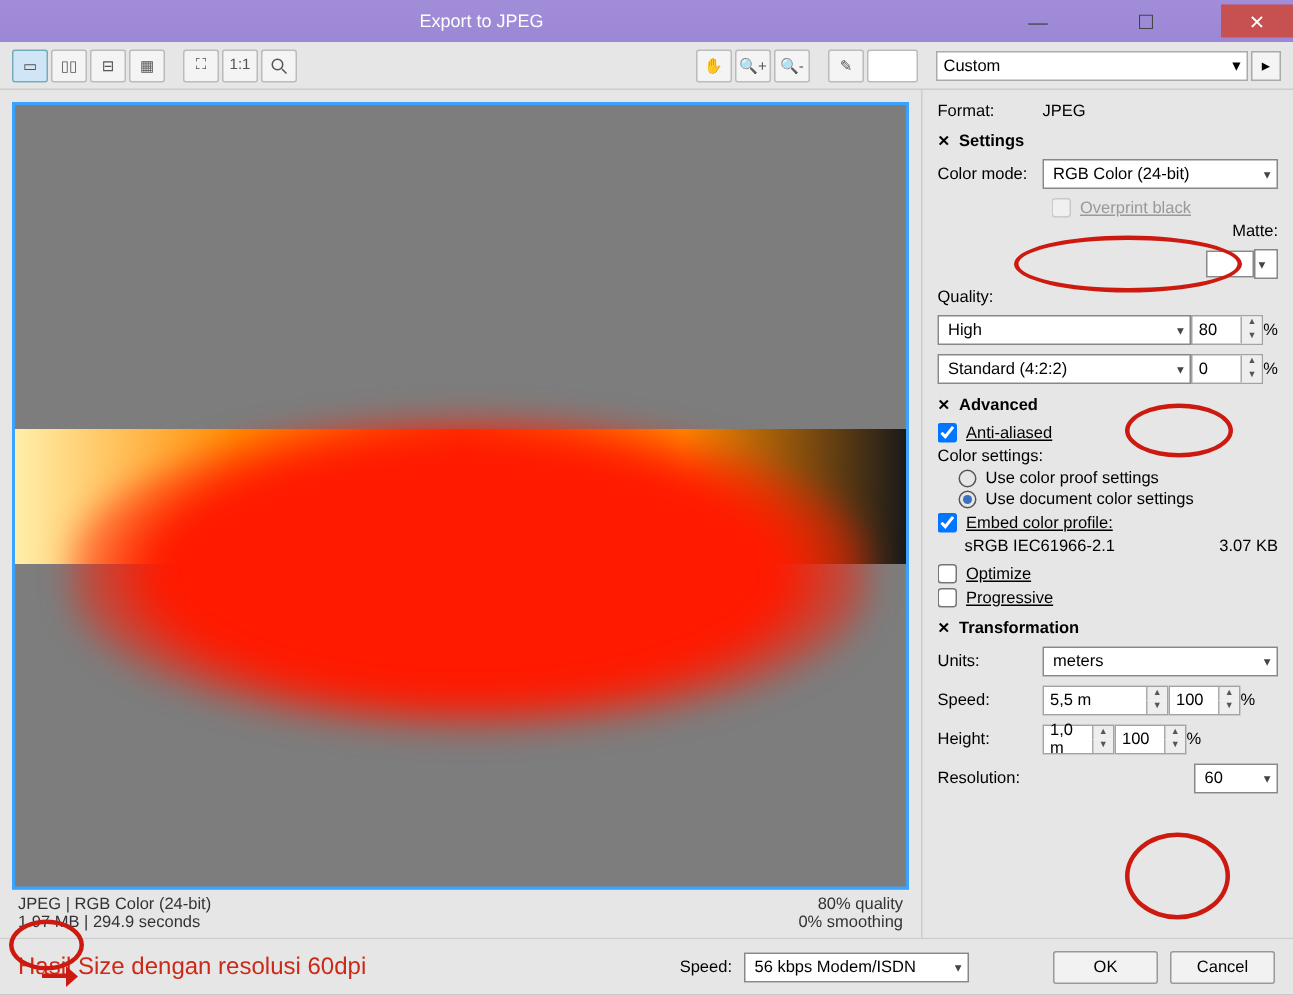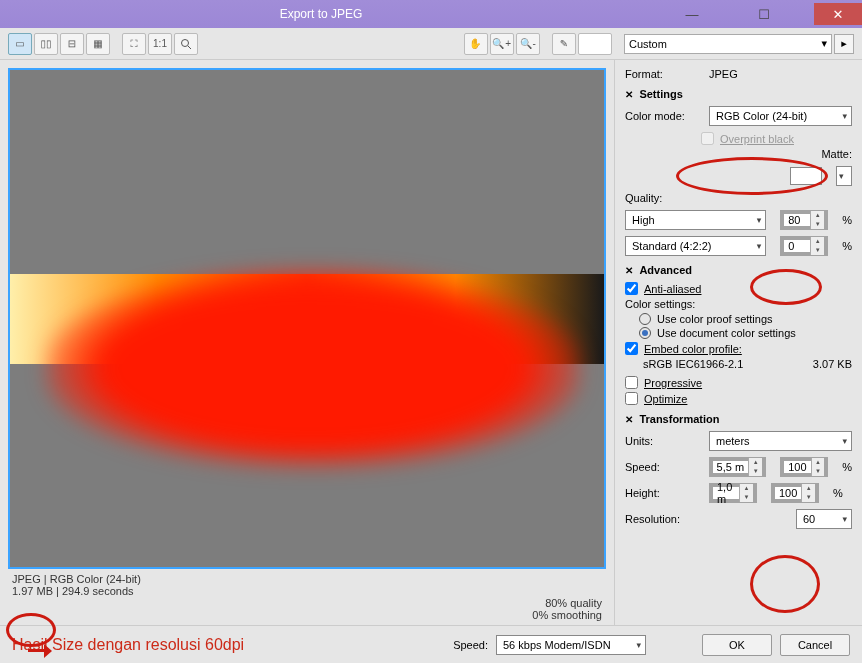--- a/index.html
+++ b/index.html
@@ -17,31 +17,31 @@
 .tool-sep { width: 8px; }
 .toolbar-right { margin-left: auto; display: flex; align-items: center; gap: 2px; }
 .preset-dd { width: 208px; height: 20px; border: 1px solid #aaa; background: #fff; padding: 0 4px; display: flex; align-items: center; justify-content: space-between; }
 .arrow-btn { width: 20px; height: 20px; border: 1px solid #aaa; background: #f4f4f4; display: flex; align-items: center; justify-content: center; }
 
 .main { display: flex; height: 565px; }
 .preview-col { flex: 1; display: flex; flex-direction: column; background: #e6e6e6; padding: 8px 8px 4px 8px; }
 .canvas { flex: 1; border: 2px solid #3aa3ff; background: #7d7d7d; position: relative; overflow: hidden; }
 .band-outer { position: absolute; top: 50%; left: 0; right: 0; height: 90px; transform: translateY(-50%); background: linear-gradient(to right, #ffefaa 0%, #ff8c00 25%, #ff3a00 50%, #ff8c00 75%, #1a1a1a 100%); }
 .blob { position: absolute; top: 40%; left: 6%; width: 90%; height: 40%; background: radial-gradient(ellipse at center, #ff1a00 0%, #ff1a00 55%, rgba(255,26,0,0) 78%); border-radius: 50% / 45%; filter: blur(10px); }
-.info-row { display: flex; justify-content: space-between; padding: 4px 4px 0; font-size: 11px; color: #333; flex-direction: column; }
+.info-row { display: flex; justify-content: space-between; padding: 4px 4px 0; font-size: 11px; color: #333; }
 .smooth-col { text-align: right; }
 
 .side { width: 248px; background: #e6e6e6; border-left: 1px solid #ccc; overflow-y: auto; padding: 8px 10px 4px 10px; }
-.frow { display: flex; align-items: center; margin-bottom: 6px; gap: 14px; }
+.frow { display: flex; align-items: center; margin-bottom: 6px; gap: 0; }
 .lbl { width: 70px; }
 .sect-hdr { display: flex; align-items: center; gap: 6px; font-weight: bold; margin: 8px 0 6px 0; }
 .sect-hdr .chv { font-size: 10px; }
 .dd { height: 20px; border: 1px solid #888; background: #fff; display: flex; align-items: center; justify-content: space-between; padding: 0 4px 0 6px; }
 .dd .caret { font-size: 9px; color: #444; }
-.numbox { height: 20px; border: 4px solid #a3a3a3; background: #fff; display: flex; align-items: center; }
+.numbox { height: 20px; border: 1px solid #a3a3a3; background: #fff; display: flex; align-items: center; }
 .numbox .val { flex: 1; padding: 0 4px; text-align: left; }
 .spin { width: 14px; display: flex; flex-direction: column; }
 .spin div { height: 9px; border-left: 1px solid #aaa; background: #eee; font-size: 6px; text-align: center; line-height: 8px; color: #555; }
 .chk { display: flex; align-items: center; gap: 6px; margin: 3px 0; text-decoration: underline; }
 .chk input { width: 13px; height: 13px; }
 .rad { display: flex; align-items: center; gap: 6px; margin: 2px 0 2px 14px; }
 .rad .dot { width: 12px; height: 12px; border: 1px solid #555; border-radius: 50%; display: flex; align-items: center; justify-content: center; }
 .rad .dot.on::after { content: ""; width: 6px; height: 6px; background: #3a70c0; border-radius: 50%; }
 .matte-sw { width: 32px; height: 18px; border: 1px solid #888; background: #fff; }
 
@@ -207,41 +207,41 @@
     <div class="chk">
         <input type="checkbox" checked="" style="">
         <span>Embed color profile:</span>
       </div>
     <div class="frow" style="margin-left:18px;justify-content:space-between">
       <span>sRGB IEC61966-2.1</span>
       <span>3.07 KB</span>
     </div>
     <div class="chk">
         <input type="checkbox" style="">
-        <span>Progressive</span>
+        <span>Optimize</span>
       </div>
     <div class="chk">
         <input type="checkbox" style="">
-        <span>Optimize</span>
+        <span>Progressive</span>
       </div>
 
     <div class="sect-hdr">
       <span class="chv">✕</span>
       <span>Transformation</span>
     </div>
     <div class="frow">
       <span class="lbl">Units:</span>
       <div class="dd" style="flex:1">
         <span>meters</span>
           <span class="caret">▾</span>
       </div>
     </div>
     <div class="frow">
       <span class="lbl">Speed:</span>
-      <div class="numbox" style="width:58px">
+      <div class="numbox" style="width:84px">
           <span class="val">5,5 m</span>
           <div class="spin">
             <div>▲</div>
             <div>▼</div>
           </div>
         </div>
       <div class="numbox" style="width:48px">
           <span class="val">100</span>
           <div class="spin">
             <div>▲</div>

